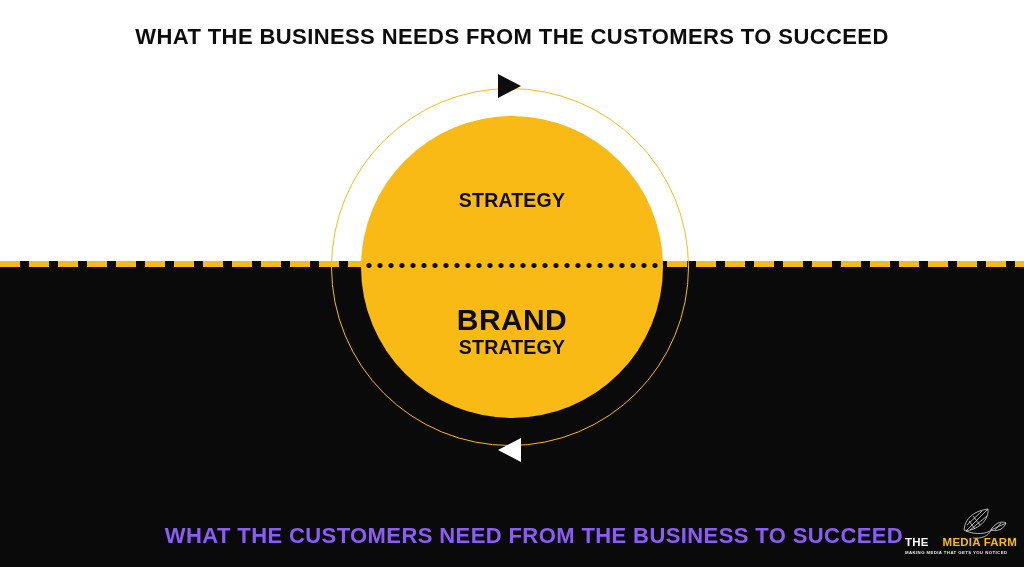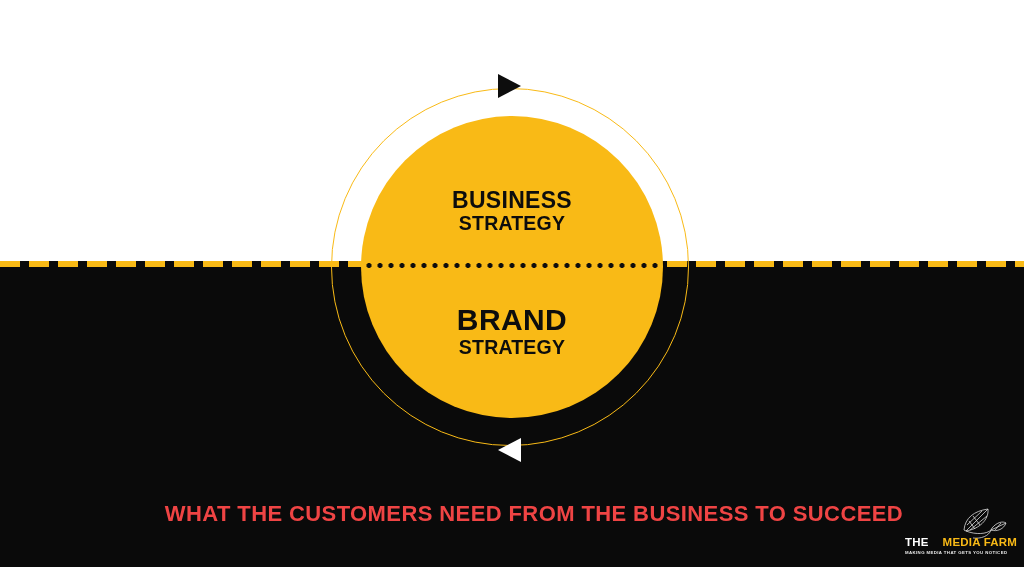--- a/index.html
+++ b/index.html
@@ -15,21 +15,21 @@
   }
   
   .top-half{position:absolute;left:0;top:0;width:1024px;height:261px;background:var(--paper);}
   .bottom-half{position:absolute;left:0;top:261px;width:1024px;height:306px;background:#0a0a0a;}
   
   .banner{
     position:absolute;left:0;width:1024px;text-align:center;
     font-weight:bold;font-size:22px;letter-spacing:.4px;white-space:nowrap;z-index:7;
   }
   .banner.top{top:24px;color:var(--ink);}
-  .banner.bottom{top:501px;color:#ef4444;padding-left:44px;}
+  .banner.bottom{top:523px;color:#8b5cf6;padding-left:44px;}
   
   .dash-line{
     position:absolute;left:0;top:261px;width:1024px;height:6px;z-index:1;
     background-color:#0a0a0a;
     background-image:repeating-linear-gradient(to right,var(--yellow) 0 20px,transparent 20px 29px);
   }
   
   .ring{
     position:absolute;left:331px;top:88px;width:358px;height:358px;
     border:1.6px solid var(--yellow);border-radius:50%;z-index:2;background:transparent;
@@ -83,32 +83,32 @@
   }
 </style>
 </head>
 <body>
 
 <div id="stage">
 
   <div class="top-half"></div>
   <div class="bottom-half"></div>
 
+  <div class="banner top">WHAT THE BUSINESS NEEDS FROM THE CUSTOMERS TO SUCCEED</div>
 
   <div class="dash-line"></div>
 
   <div class="ring"></div>
   <div class="disc"></div>
   <div class="dot-line"></div>
 
   <div class="arrow top"></div>
   <div class="arrow bottom"></div>
 
   <div class="disc-label upper">
-    <span class="l1">BUSINESS</span>
     <span class="l2">STRATEGY</span>
   </div>
   <div class="disc-label lower">
     <span class="l1">BRAND</span>
     <span class="l2">STRATEGY</span>
   </div>
 
   <div class="banner bottom">WHAT THE CUSTOMERS NEED FROM THE BUSINESS TO SUCCEED</div>
 
   <div class="logo">

